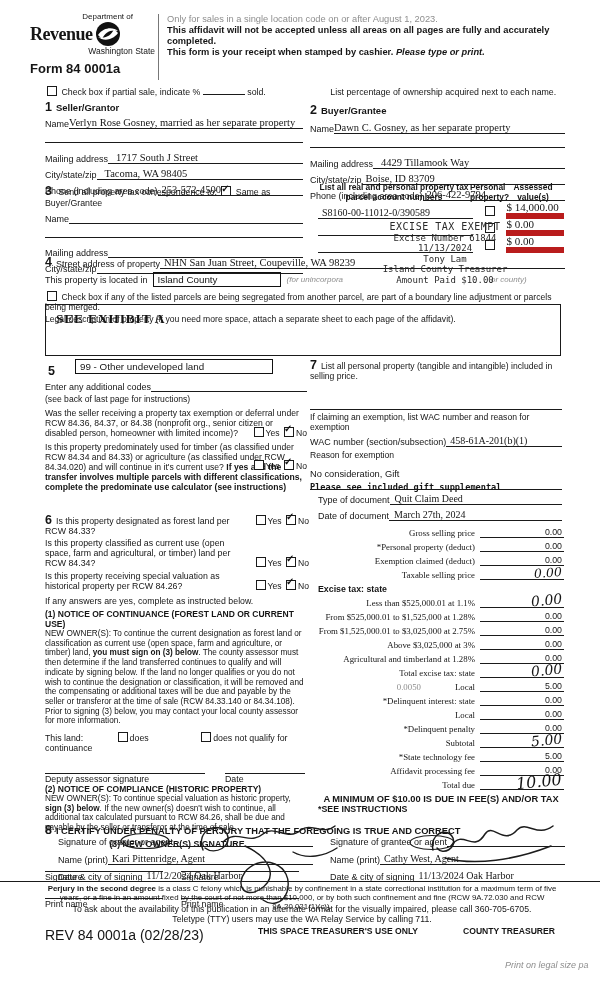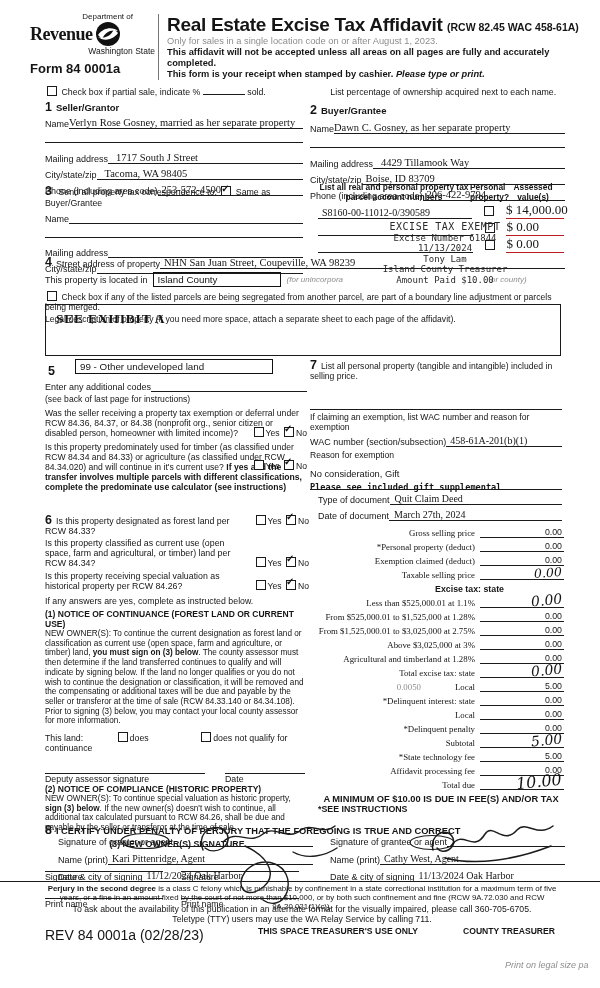--- a/index.html
+++ b/index.html
@@ -21,21 +21,21 @@
   
   .agency{font-family:"Liberation Serif",serif;}
   .title{font-size:19px;font-weight:bold;letter-spacing:-0.3px;}
   .titleref{font-size:10.5px;font-weight:bold;}
   .hnote{font-size:9.3px;line-height:11px;}
   
   .pth{font-size:8.4px;font-weight:bold;text-align:center;line-height:9.5px;}
   .prow{display:flex;align-items:flex-end;height:17px;}
   .pcell{width:152px;border-bottom:1px solid #1a1a1a;font-family:"Liberation Serif",serif;font-size:10px;padding-left:4px;}
   .pcb{width:34px;text-align:center;}
-  .pval{width:58px;border-bottom:1px solid #b91c1c;font-family:"Liberation Serif",serif;font-size:13px;white-space:nowrap;}
+  .pval{width:58px;border-bottom:6px solid #b91c1c;font-family:"Liberation Serif",serif;font-size:11px;white-space:nowrap;}
   
   .stamp{text-align:center;font-family:"DejaVu Sans Mono",monospace;color:#2a2a2a;line-height:10.6px;}
   .stamp .s1{font-size:10px;letter-spacing:0.5px;}
   .stamp .s2{font-size:9px;}
   
   .trow{display:flex;align-items:flex-end;height:14px;font-size:8.8px;}
   .tlabel{flex:1;text-align:right;padding-right:5px;white-space:nowrap;font-family:Liberation Serif, serif;}
   .tval{width:82px;border-bottom:1px solid #1a1a1a;text-align:right;font-size:8.8px;padding-right:2px;white-space:nowrap;}
   .hand{font-family:"DejaVu Serif",serif;font-style:italic;font-size:12.5px;transform:rotate(-4deg);display:inline-block;line-height:8px;}
   .hand2{font-family:"DejaVu Serif",serif;font-style:italic;font-size:14px;transform:rotate(-6deg);display:inline-block;line-height:8px;}
@@ -61,24 +61,20 @@
             <path d="M3 14 C9 6 18 6 23 10 C16 8 10 11 7 18 Z" fill="#fff"></path>
             <path d="M23 12 C17 20 8 20 3 16 C10 18 16 15 19 8 Z" fill="#fff"></path>
           </svg>
       </span>
     </div>
     <div style="text-align:right;font-size:8.5px;margin-top:-1px;">Washington State</div>
     <div class="b" style="font-size:13px;margin-top:5px;">Form 84 0001a</div>
   </div>
   <div class="abs" style="left:158px;top:14px;width:1px;height:66px;background:#777;"></div>
   <div class="abs" style="left:167px;top:14px;width:425px;">
-    <div>
-      <span class="title">Real Estate Excise Tax Affidavit</span>
-      <span class="titleref">(RCW 82.45 WAC 458-61A)</span>
-    </div>
     <div class="hnote gray">Only for sales in a single location code on or after August 1, 2023.</div>
     <div class="hnote b">This affidavit will not be accepted unless all areas on all pages are fully and accurately completed.</div>
     <div class="hnote b">
       <span>This form is your receipt when stamped by cashier.</span>
       <span class="i">Please type or print.</span>
     </div>
   </div>
 
   <div class="abs" style="left:45px;top:86px;width:520px;font-size:8.8px;">
     <span class="cb"></span>
@@ -276,21 +272,21 @@
         <span class="tval">0.00</span>
       </div>
     <div class="trow">
         <span class="tlabel">Exemption claimed (deduct)</span>
         <span class="tval">0.00</span>
       </div>
     <div class="trow">
         <span class="tlabel">Taxable selling price</span>
         <span class="tval"><span class="hand">0.00</span></span>
       </div>
-    <div class="trow" style="justify-content:flex-end;">
+    <div class="trow" style="justify-content:flex-start;">
         <span class="b" style="padding-right:60px;">Excise tax: state</span>
       </div>
     <div class="trow">
         <span class="tlabel">Less than $525,000.01 at 1.1%</span>
         <span class="tval"><span class="hand2">0.00</span></span>
       </div>
     <div class="trow">
         <span class="tlabel">From $525,000.01 to $1,525,000 at 1.28%</span>
         <span class="tval">0.00</span>
       </div>

